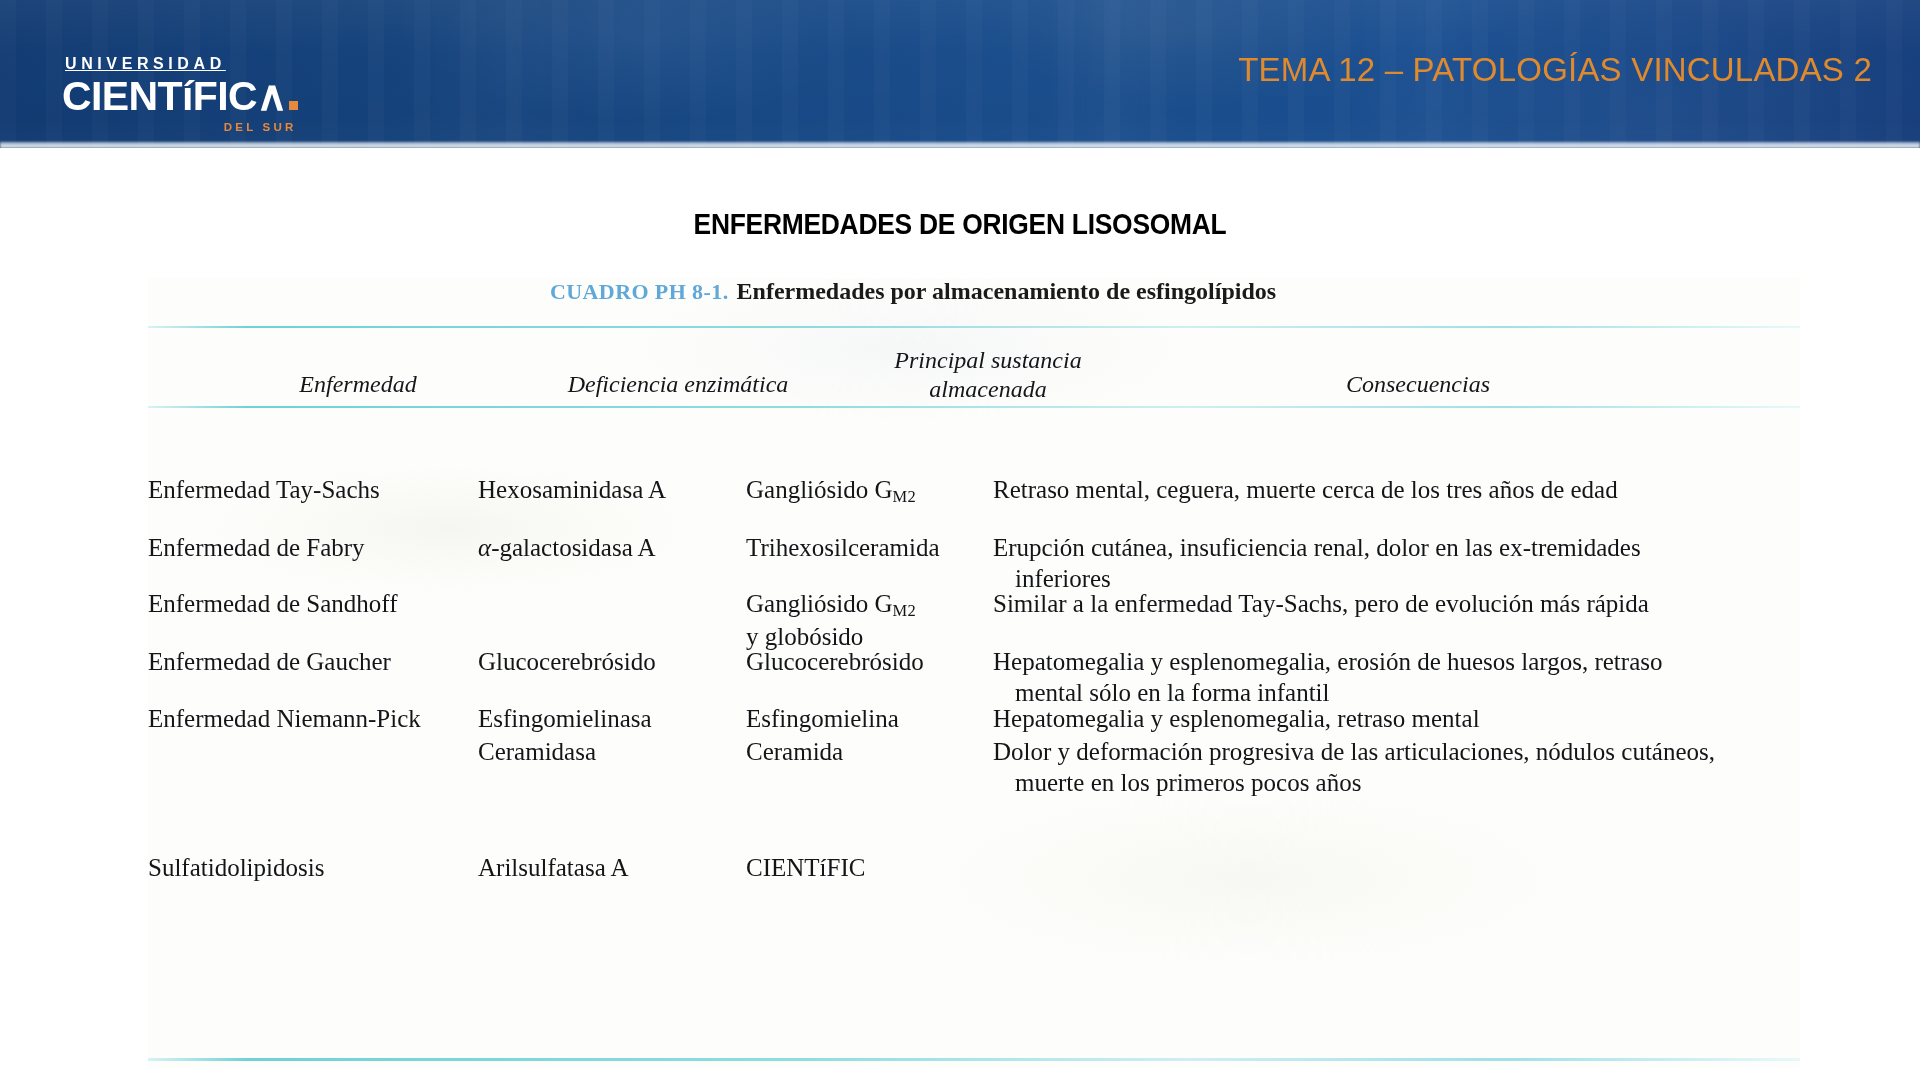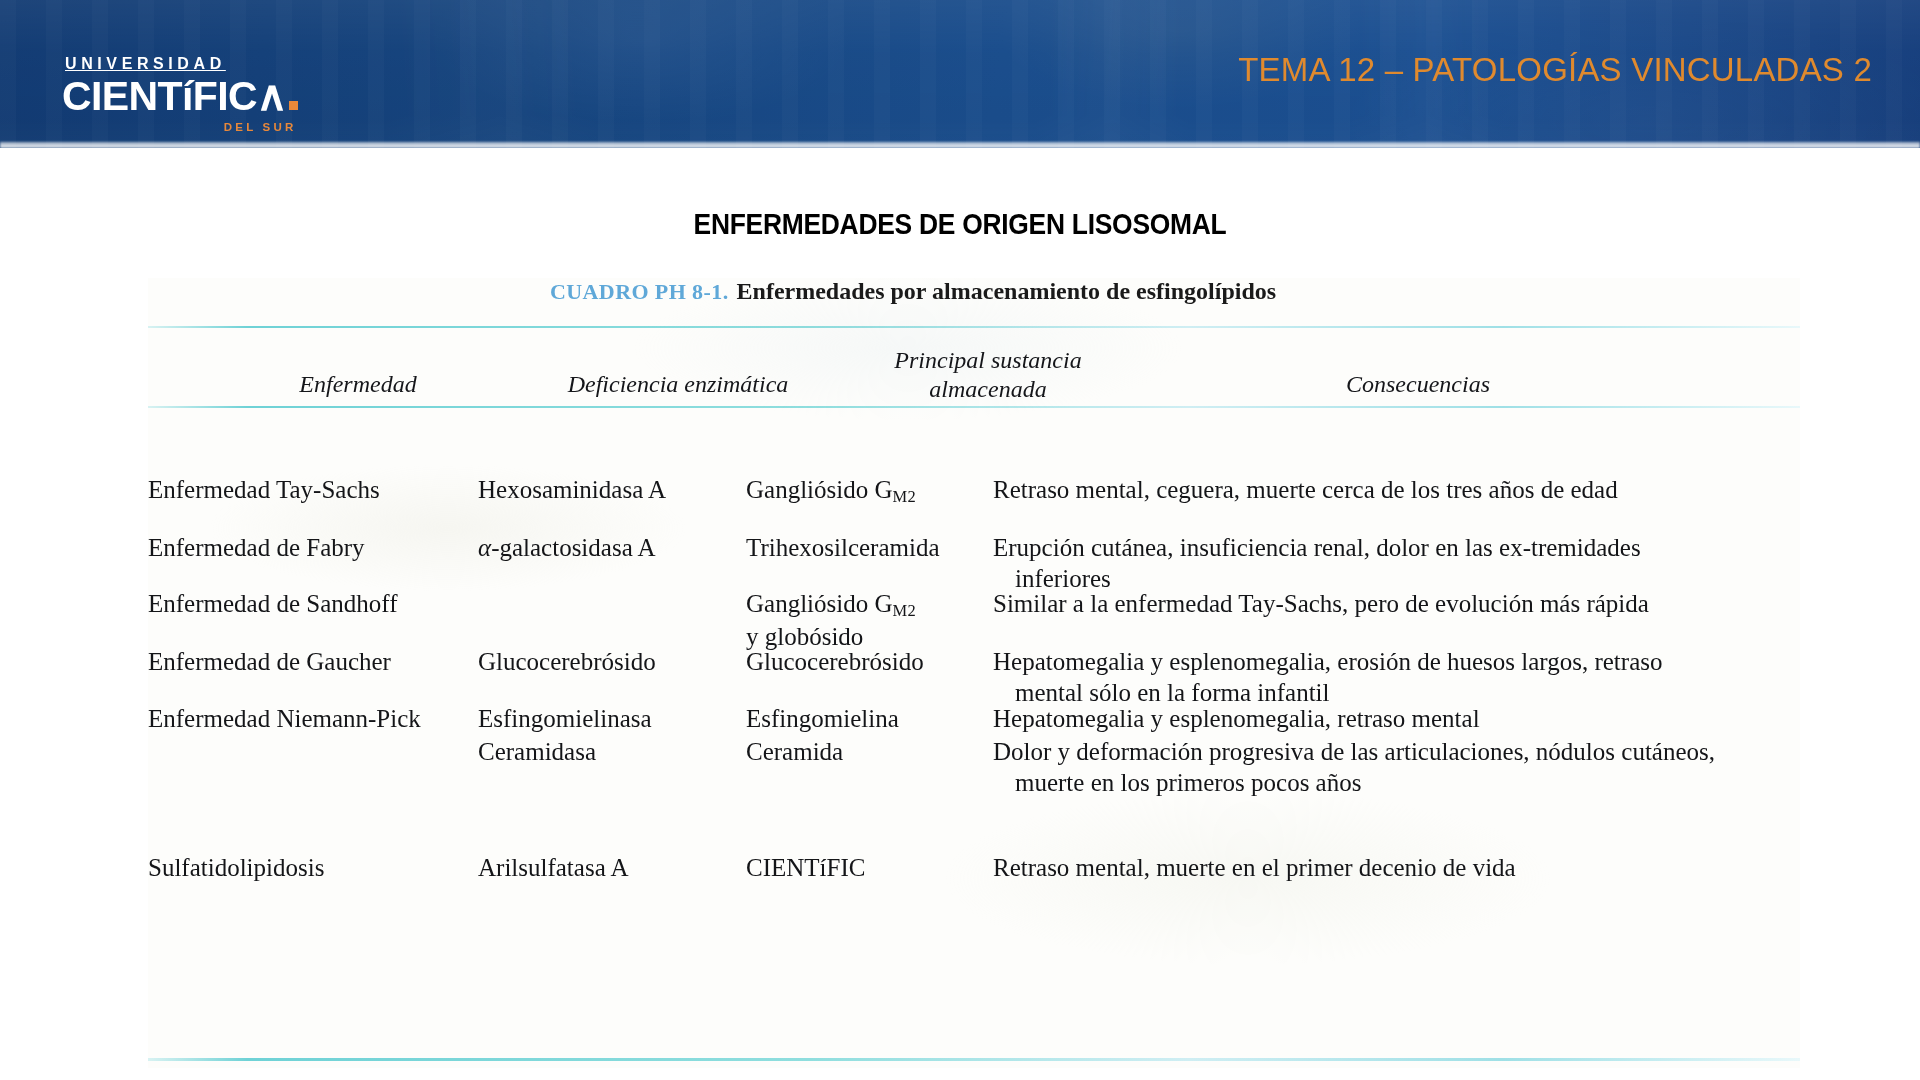--- a/index.html
+++ b/index.html
@@ -310,20 +310,19 @@
       </div>
       <div class="row" style="position: absolute; left: 0px; top: 318px; width: 1652px; height: 58px;">
         <div class="cell c-enzyme">Ceramidasa</div>
         <div class="cell c-subst">Ceramida</div>
         <div class="cell c-conseq">Dolor y deformación progresiva de las articulaciones, nódulos cutáneos, muerte en los primeros pocos años</div>
       </div>
       <div class="row" style="position: absolute; left: 0px; top: 434px; width: 1652px; height: 40px;">
         <div class="cell c-disease">Sulfatidolipidosis</div>
         <div class="cell c-enzyme">Arilsulfatasa A</div>
         <div class="cell c-subst">CIENTíFIC</div>
-        <div class="cell c-conseq">Retraso mental, muerte en el primer decenio de vida</div>
       </div>
     </div>
 
   <div class="rule rule-bottom"></div>
 
   <div class="paper-noise"></div>
 </div>
 
 </body></html>

